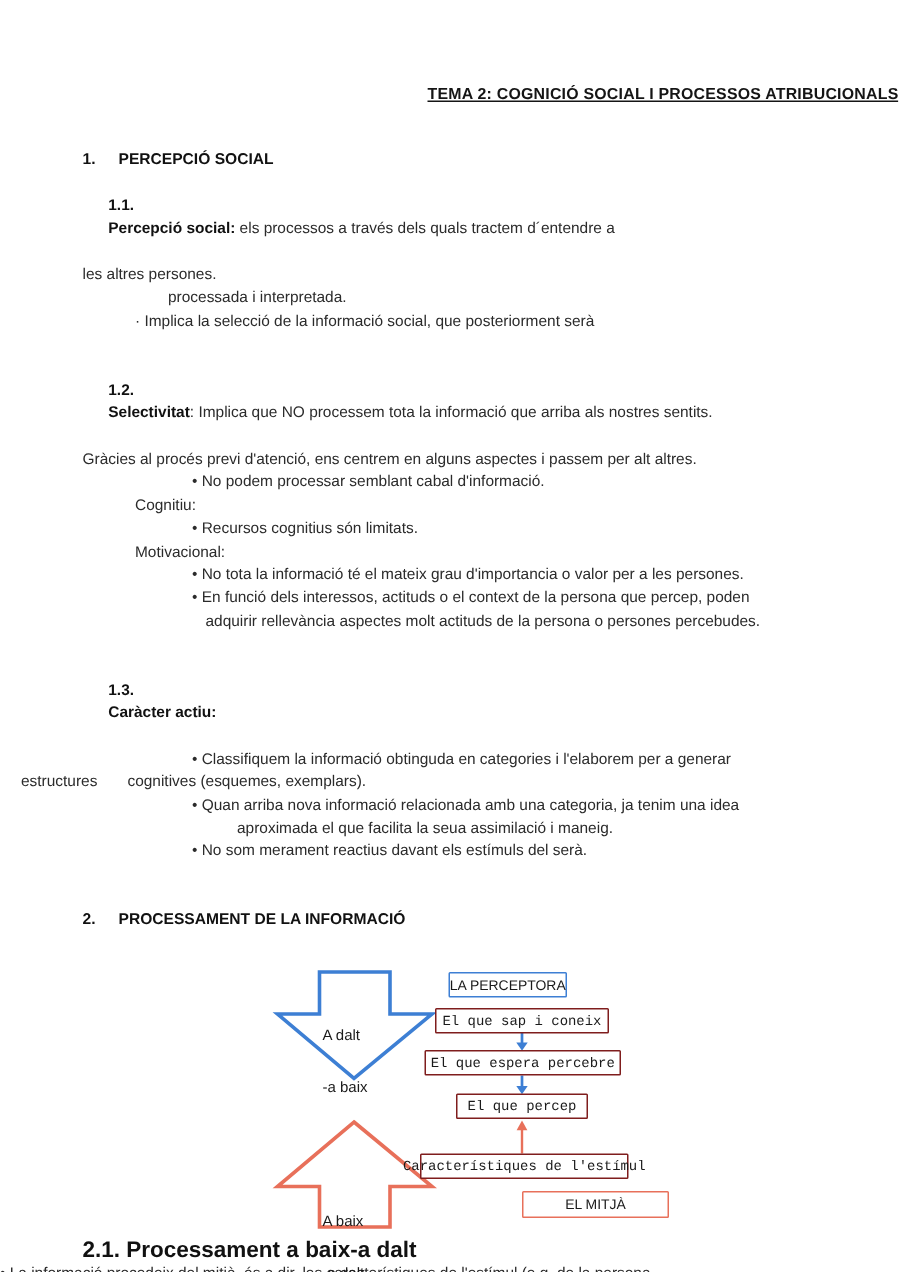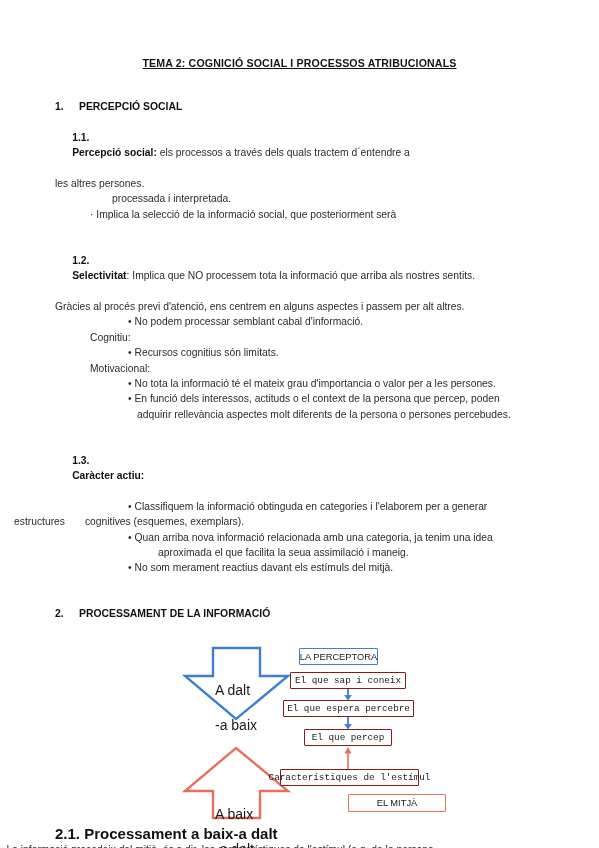--- a/index.html
+++ b/index.html
@@ -21,21 +21,21 @@
   .doc {
     position: absolute;
     left: 0;
     top: 0;
     width: 599px;
     padding: 0;
   }
 
   
   .doc-title {
-    text-align: center;
+    text-align: right;
     font-weight: bold;
     font-size: 10.6px;
     letter-spacing: 0.15px;
     text-decoration: underline;
     margin: 57px 0 0 0;
     color: #151515;
   }
   .line {
     font-size: 10.3px;
     line-height: 15.4px;
@@ -103,21 +103,21 @@
     color: #1a1a1a;
     white-space: nowrap;
     border-radius: 1px;
   }
   .dbox.gray { border: 1px solid #7f1d1d; font-family: Liberation Mono, monospace; }
   .dbox.blue { border: 1.6px solid #3d7fd4; }
   .dbox.red  { border: 1.6px solid #e8705a; }
 
   .arrow-lbl {
     position: absolute;
-    font-size: 14px;
+    font-size: 10px;
     line-height: 11.5px;
     color: #1a1a1a;
     white-space: pre;
     text-align: left;
   }
 
   
   .bullet-line {
     font-size: 10.3px;
     line-height: 15.4px;
@@ -153,33 +153,33 @@
       <b>1.2.</b>
       <b>Selectivitat</b><span>: Implica que NO processem tota la informació que arriba als nostres sentits.</span>
     </div>
     <div class="line ml-0">Gràcies al procés previ d'atenció, ens centrem en alguns aspectes i passem per alt altres.</div>
     <div class="line ml-4">• No podem processar semblant cabal d'informació.</div>
     <div class="line ml-2">Cognitiu:</div>
     <div class="line ml-4">• Recursos cognitius són limitats.</div>
     <div class="line ml-2">Motivacional:</div>
     <div class="line ml-4">• No tota la informació té el mateix grau d'importancia o valor per a les persones.</div>
     <div class="line ml-4">• En funció dels interessos, actituds o el context de la persona que percep, poden</div>
-    <div class="line ml-5">adquirir rellevància aspectes molt diferents de la persona o persones percebudes.</div>
+    <div class="line ml-5">adquirir rellevància aspectes molt actituds de la persona o persones percebudes.</div>
 
     <div class="gap-m"></div>
 
     <div class="line ml-0">
       <b>1.3.</b>
       <b>Caràcter actiu:</b>
     </div>
     <div class="line ml-4">• Classifiquem la informació obtinguda en categories i l'elaborem per a generar</div>
     <div class="line ml-left0" style="margin-left:14px;">estructures       cognitives (esquemes, exemplars).</div>
     <div class="line ml-4">• Quan arriba nova informació relacionada amb una categoria, ja tenim una idea</div>
     <div class="line ml-5" style="margin-left:158px;">aproximada el que facilita la seua assimilació i maneig.</div>
-    <div class="line ml-4">• No som merament reactius davant els estímuls del mitjà.</div>
+    <div class="line ml-4">• No som merament reactius davant els estímuls del serà.</div>
 
     <div class="gap-xl"></div>
 
     <div class="sec-num-head ml-0">
       <span class="nested-num">2.</span><span>PROCESSAMENT DE LA INFORMACIÓ</span>
     </div>
 
     <div class="gap-m"></div>
 
     <div class="diagram-wrap">

